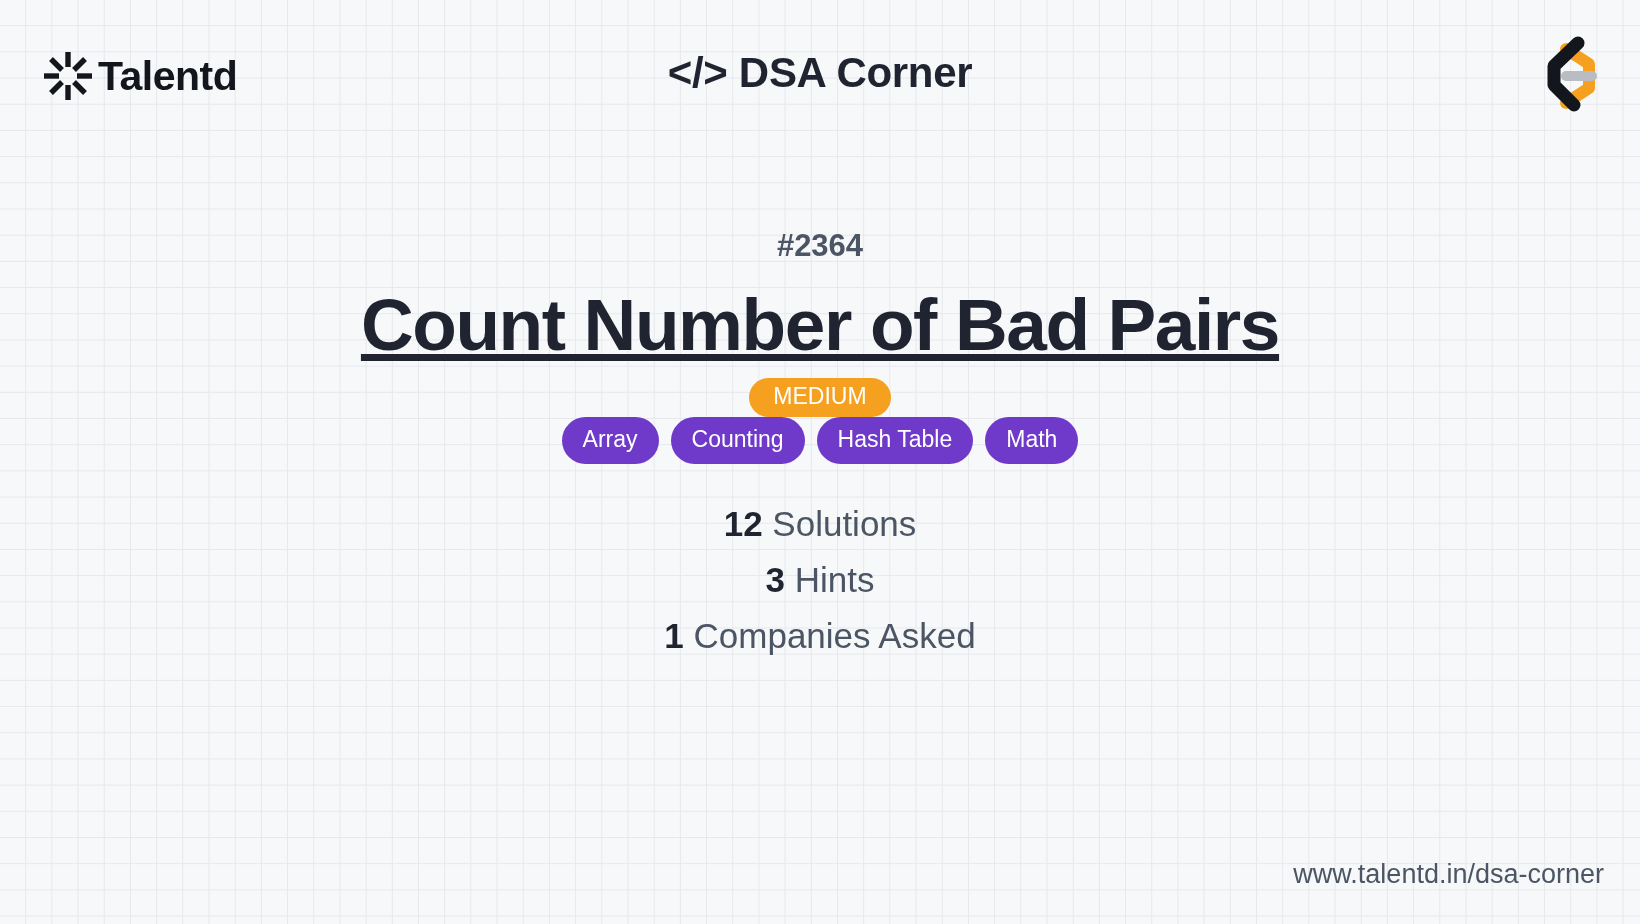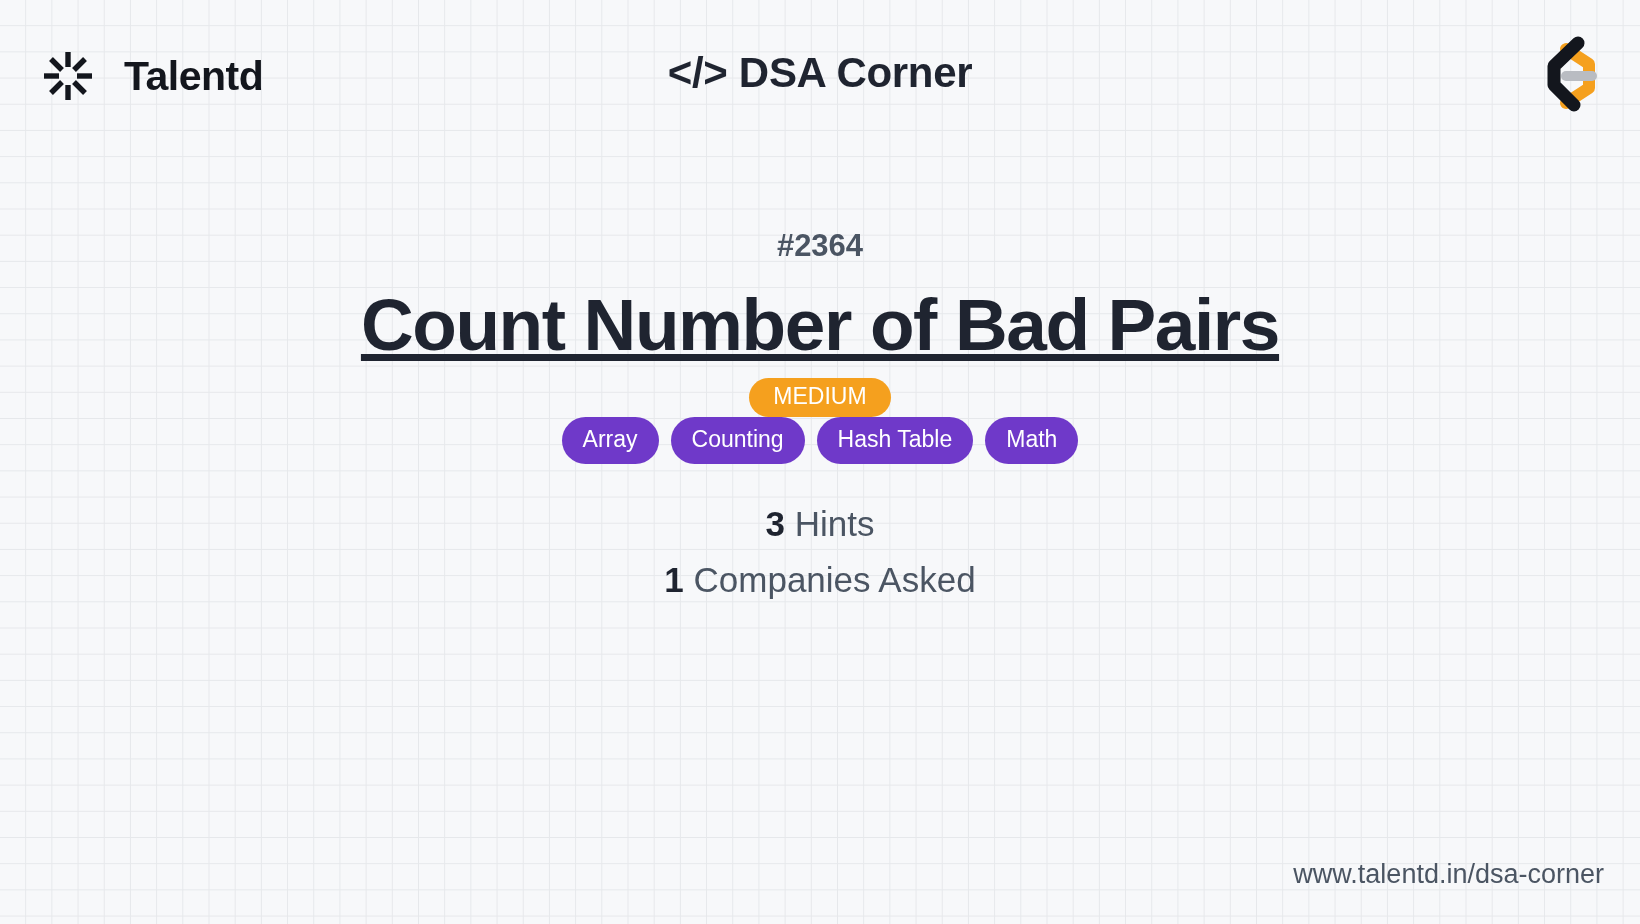--- a/index.html
+++ b/index.html
@@ -37,21 +37,21 @@
     display: flex;
     align-items: center;
     justify-content: space-between;
     padding: 0 42px;
     box-sizing: border-box;
   }
 
   .brand {
     display: flex;
     align-items: center;
-    gap: 30px;
+    gap: 4px;
     text-align: center;
   }
   .brand-mark {
     width: 52px;
     height: 52px;
     display: block;
   }
   .brand-name {
     font-size: 41px;
     font-weight: bold;
@@ -218,20 +218,24 @@
 
     <div class="tag-row">
       <span class="tag-pill">Array</span>
       <span class="tag-pill">Counting</span>
       <span class="tag-pill">Hash Table</span>
       <span class="tag-pill">Math</span>
     </div>
 
     <div class="stats">
       <div class="stat-line">
+        <span class="stat-value">12</span>
+        <span>Solutions</span>
+      </div>
+      <div class="stat-line">
         <span class="stat-value">3</span>
         <span>Hints</span>
       </div>
       <div class="stat-line">
         <span class="stat-value">1</span>
         <span>Companies Asked</span>
       </div>
     </div>
 
   </div>

